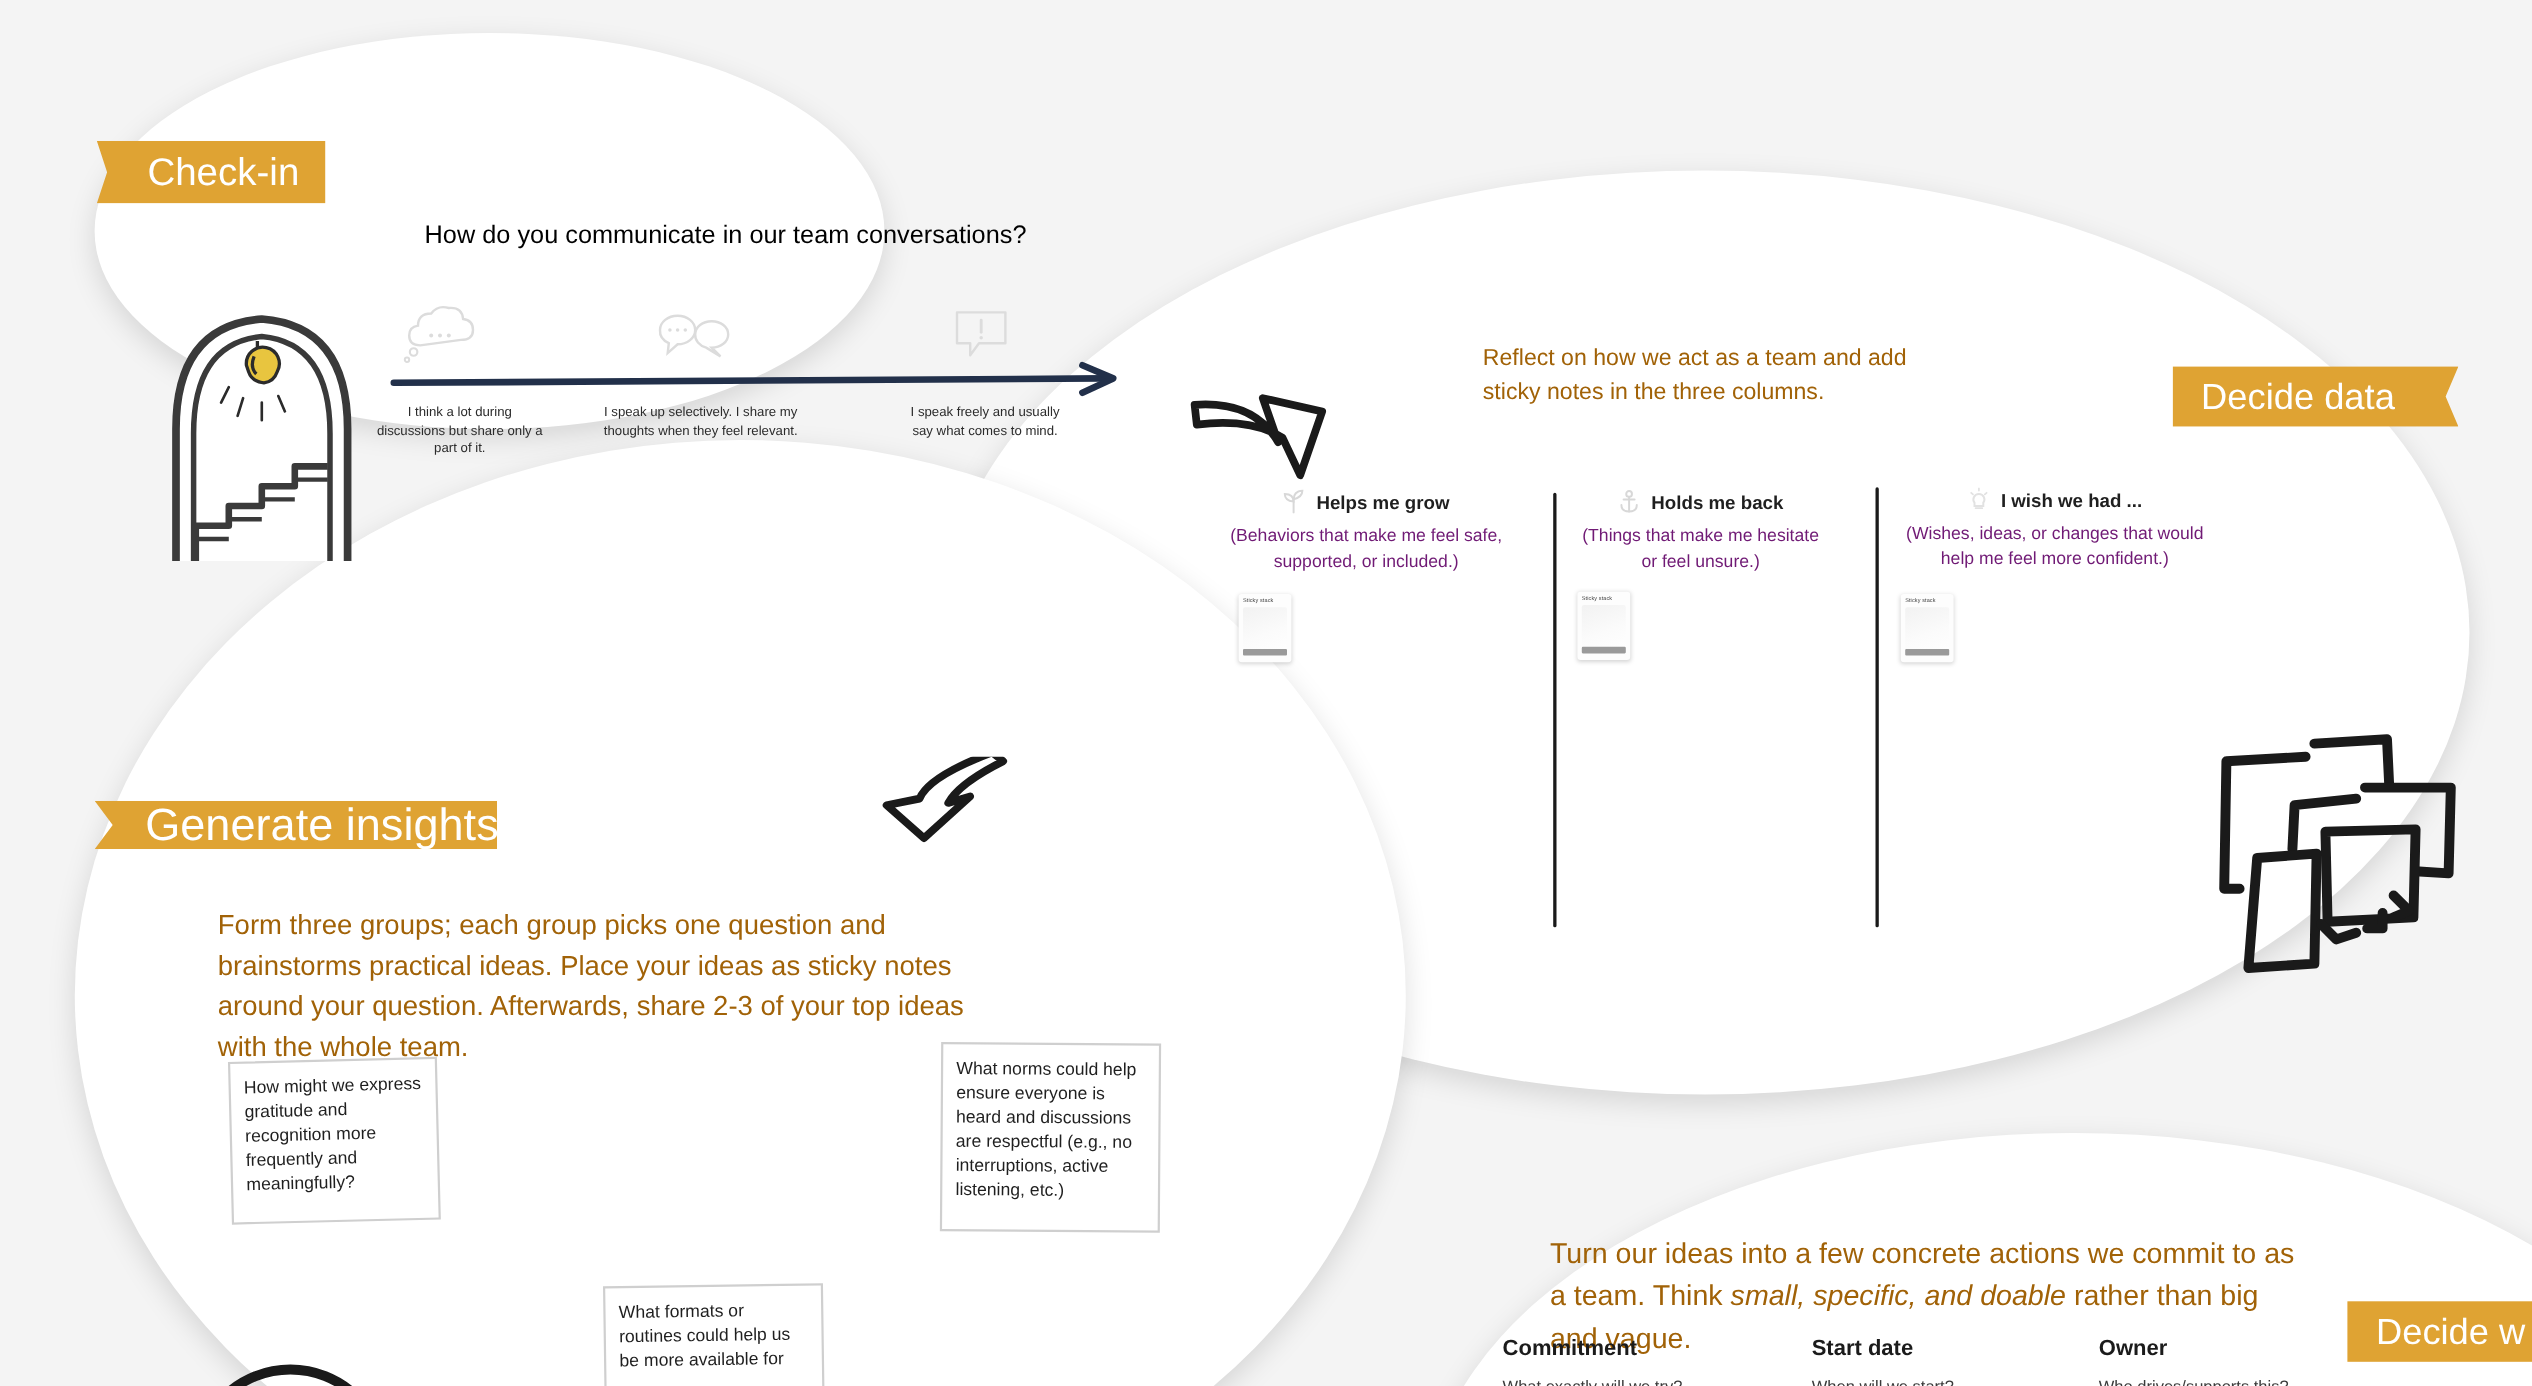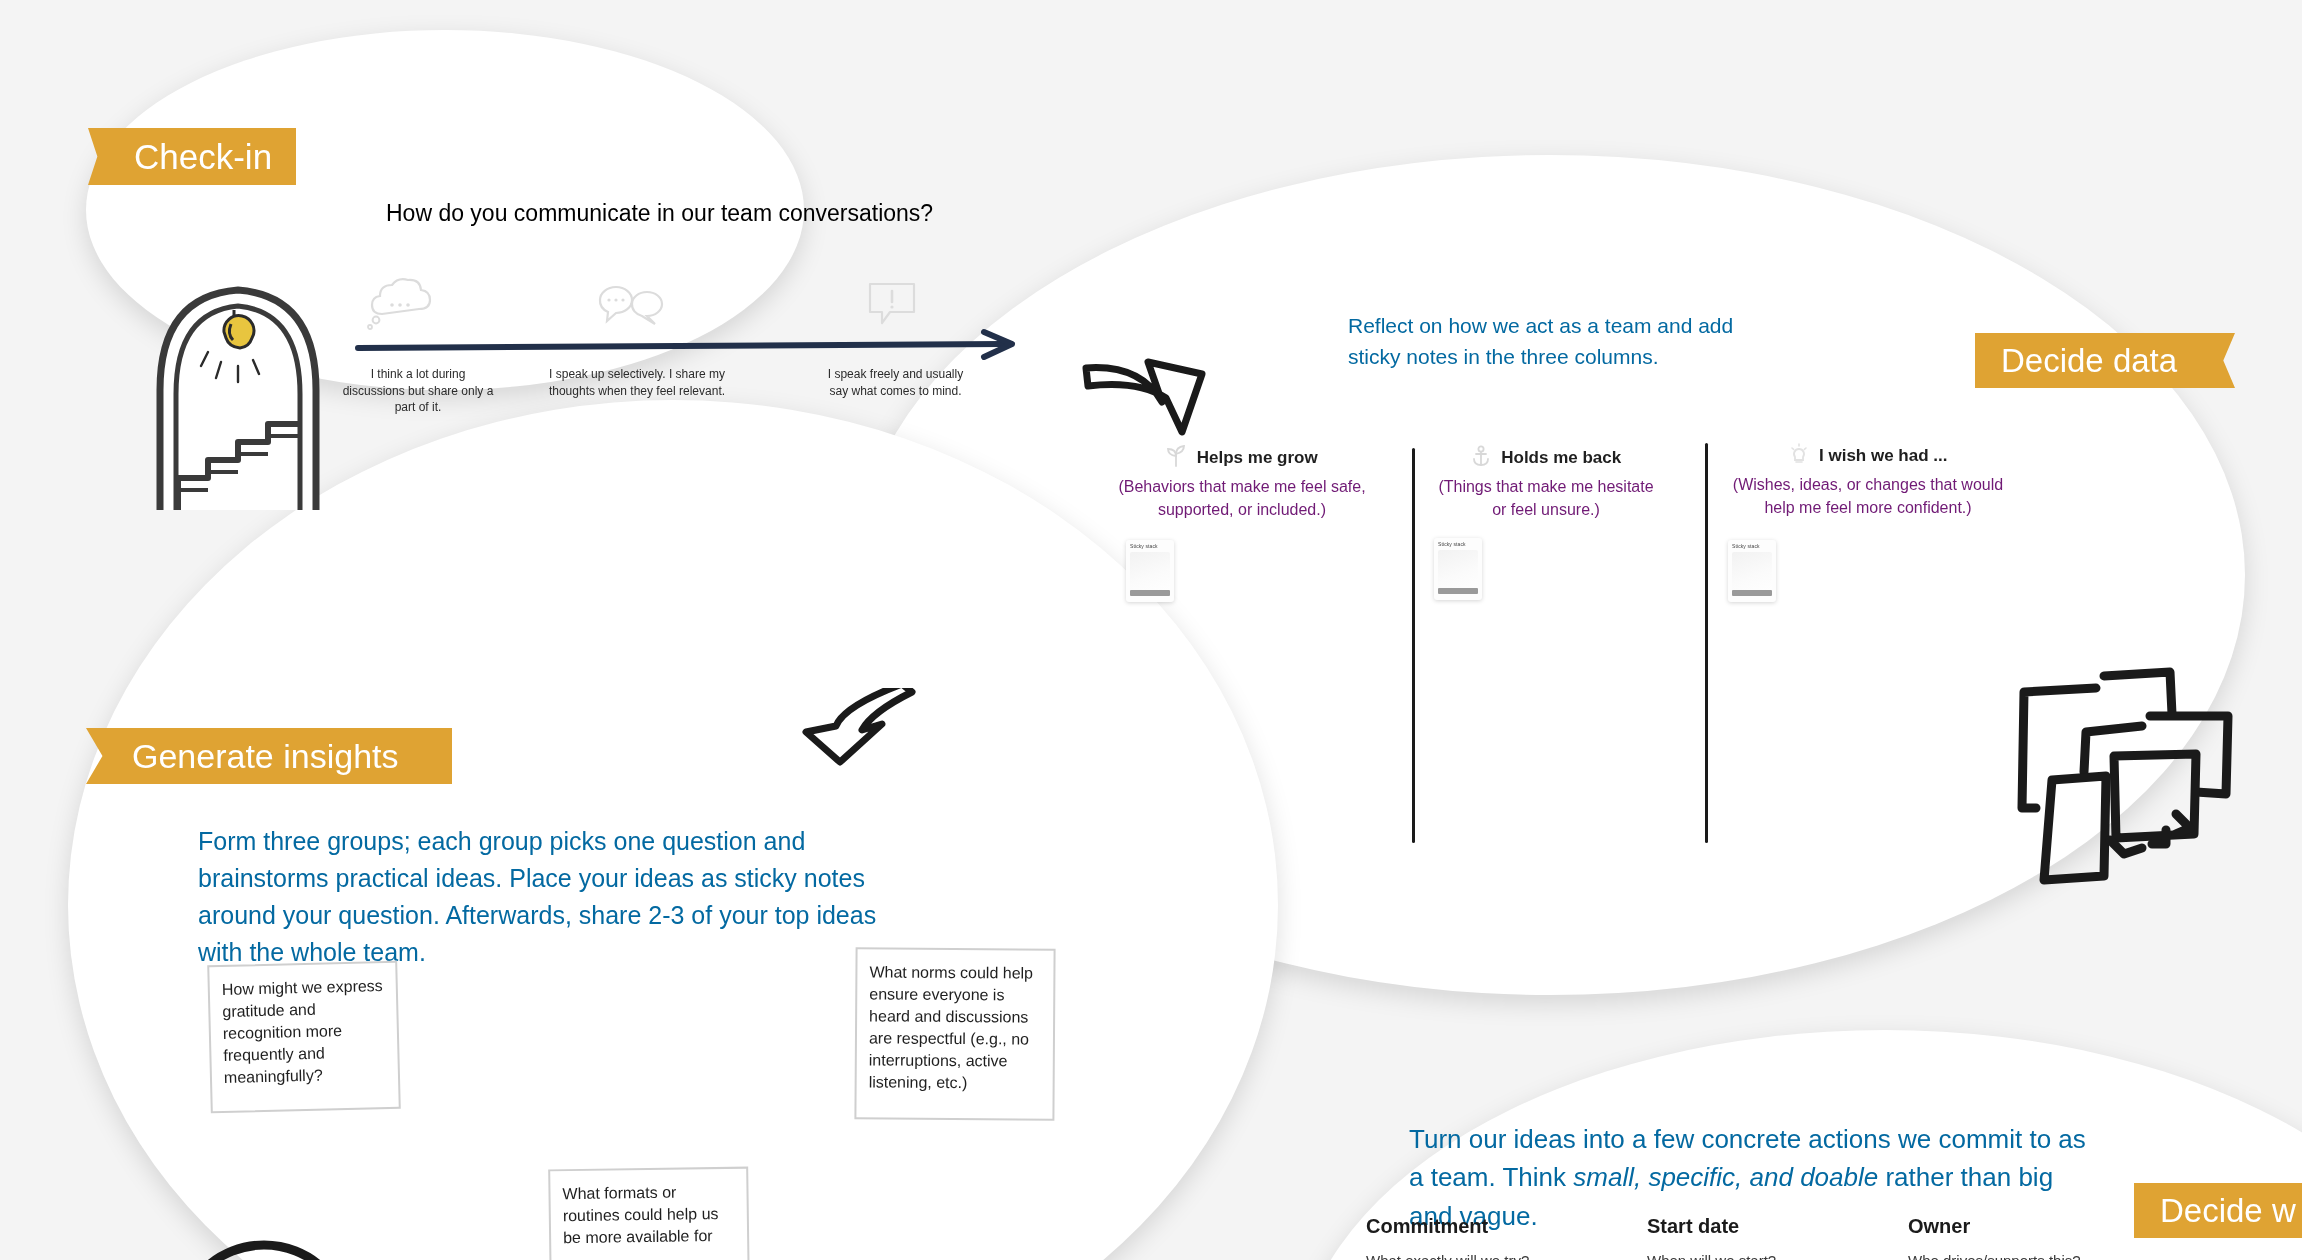--- a/index.html
+++ b/index.html
@@ -38,21 +38,21 @@
   }
   .ribbon.right-notch{
     clip-path:polygon(0 0, 100% 0, 95.5% 50%, 100% 100%, 0 100%);
     padding-left:26px;padding-right:46px;
   }
   .ribbon.plain{padding-left:26px;padding-right:26px;}
 
   
   .body-text{
     position:absolute;
-    color:#0369a1;
+    color:#a16207;
     line-height:1.48;
     z-index:20;
   }
   .q-title{position:absolute;color:#000000;z-index:20;}
 
   
   .scale-wrap{position:absolute;z-index:20;}
   .scale-label{
     position:absolute;text-align:center;
     font-size:12px;color:#2b2b2b;line-height:1.38;
@@ -256,21 +256,21 @@
       </g>
     </svg>
   </div>
 
   <div class="ill" style="left:800px;top:688px;">
     <svg width="120" height="110" viewBox="0 0 120 110">
       <path d="M112 4 Q72 24 62 42 L82 36 L40 74 L6 44 L36 38 Q44 18 102 -4 z" fill="#ffffff" stroke="#1a1a1a" stroke-width="7" stroke-linejoin="round"></path>
     </svg>
   </div>
 
-  <div class="ribbon left-notch" style="left:86px;top:728px;width:366px;height:56px;font-size:34px;">
+  <div class="ribbon left-notch" style="left:86px;top:728px;width:366px;height:44px;font-size:41px;">
     <span>Generate insights</span>
   </div>
 
   <div class="body-text" style="left:198px;top:823px;width:712px;font-size:25px;">Form three groups; each group picks one question and brainstorms practical ideas. Place your ideas as sticky notes around your question. Afterwards, share 2-3 of your top ideas with the whole team.</div>
 
   <div class="qcard" style="left:209px;top:963px;width:190px;height:148px;transform:rotate(-1.4deg);">How might we express gratitude and recognition more frequently and meaningfully?</div>
 
   <div class="qcard" style="left:855px;top:948px;width:200px;height:172px;transform:rotate(0.4deg);">What norms could help ensure everyone is heard and discussions are respectful (e.g., no interruptions, active listening, etc.)</div>
 
   <div class="qcard" style="left:549px;top:1168px;width:200px;height:120px;transform:rotate(-0.8deg);">What formats or routines could help us be more available for</div>

